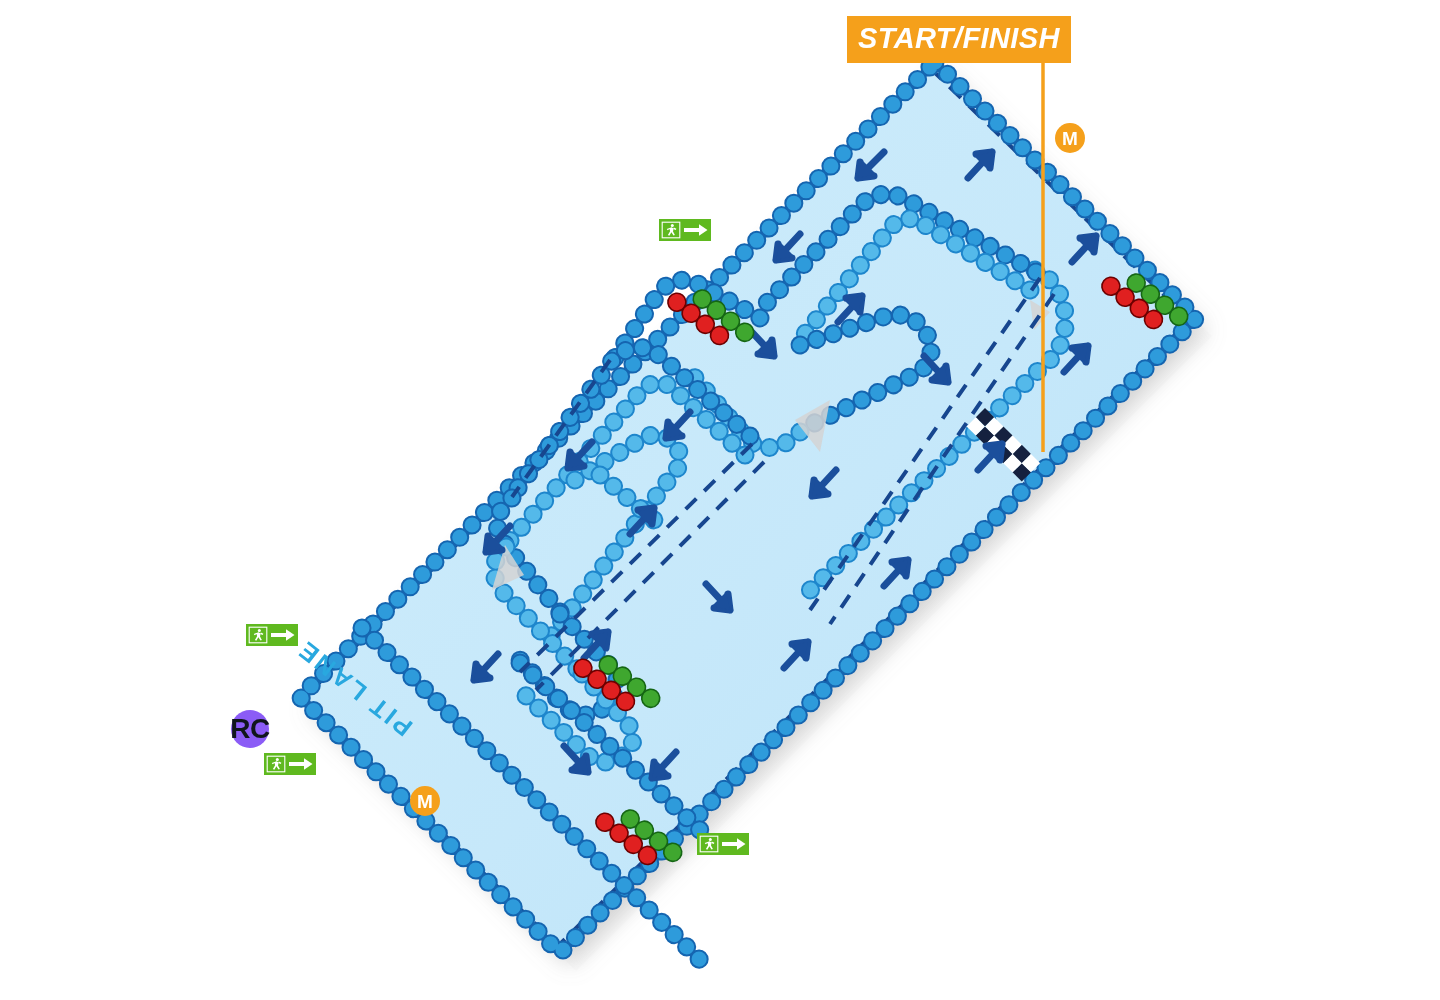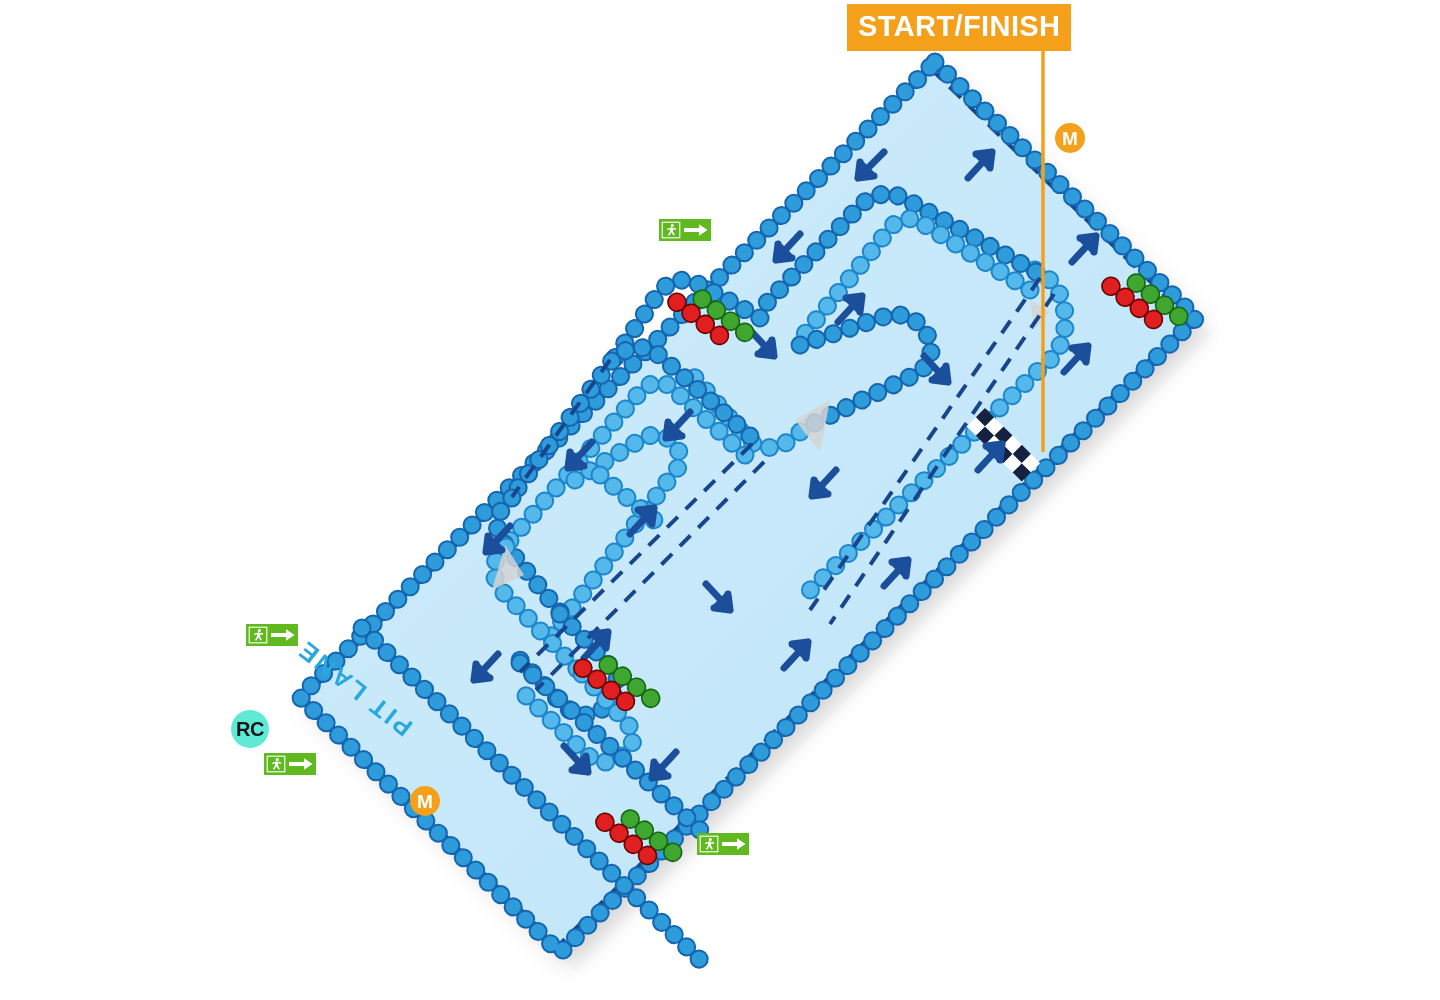--- a/index.html
+++ b/index.html
@@ -62,23 +62,23 @@
     line-height: 1;
   }
   .badge-marshal {
     width: 30px; height: 30px;
     background: #F5A01B;
     color: #ffffff;
     font-size: 19px;
   }
   .badge-rc {
     width: 38px; height: 38px;
-    background: #5eead4;
+    background: #8b5cf6;
     color: #10161c;
-    font-size: 20px;
+    font-size: 28px;
     letter-spacing: -0.5px;
   }
 
   .exit-sign {
     position: absolute;
     background: #5FB91F;
     width: 52px;
     height: 22px;
     display: flex;
     align-items: center;
@@ -346,21 +346,21 @@
           <circle cx="18" cy="18" r="9" fill="#E02020" stroke="#6d0000" stroke-width="1.6"></circle>
           <circle cx="36" cy="18" r="9" fill="#E02020" stroke="#6d0000" stroke-width="1.6"></circle>
           <circle cx="54" cy="18" r="9" fill="#E02020" stroke="#6d0000" stroke-width="1.6"></circle>
         </g>
       </g>
     </g>
   </svg>
 
   <div class="overlay">
 
-    <div class="sf-banner" style="left:847px; top:4px;">START/FINISH</div>
+    <div class="sf-banner" style="left:847px; top:16px;font-style:italic;">START/FINISH</div>
 
     <div class="badge-circle badge-marshal" style="left:1055px; top:123px;">M</div>
 
     <div class="badge-circle badge-marshal" style="left:410px; top:786px;">M</div>
 
     <div class="badge-circle badge-rc" style="left:231px; top:710px;">RC</div>
 
     <div class="pit-label" style="left:400px; top:742px; transform: rotate(218deg);">PIT LANE</div>
 
     <div class="exit-sign" style="left:659px; top:219px;">

